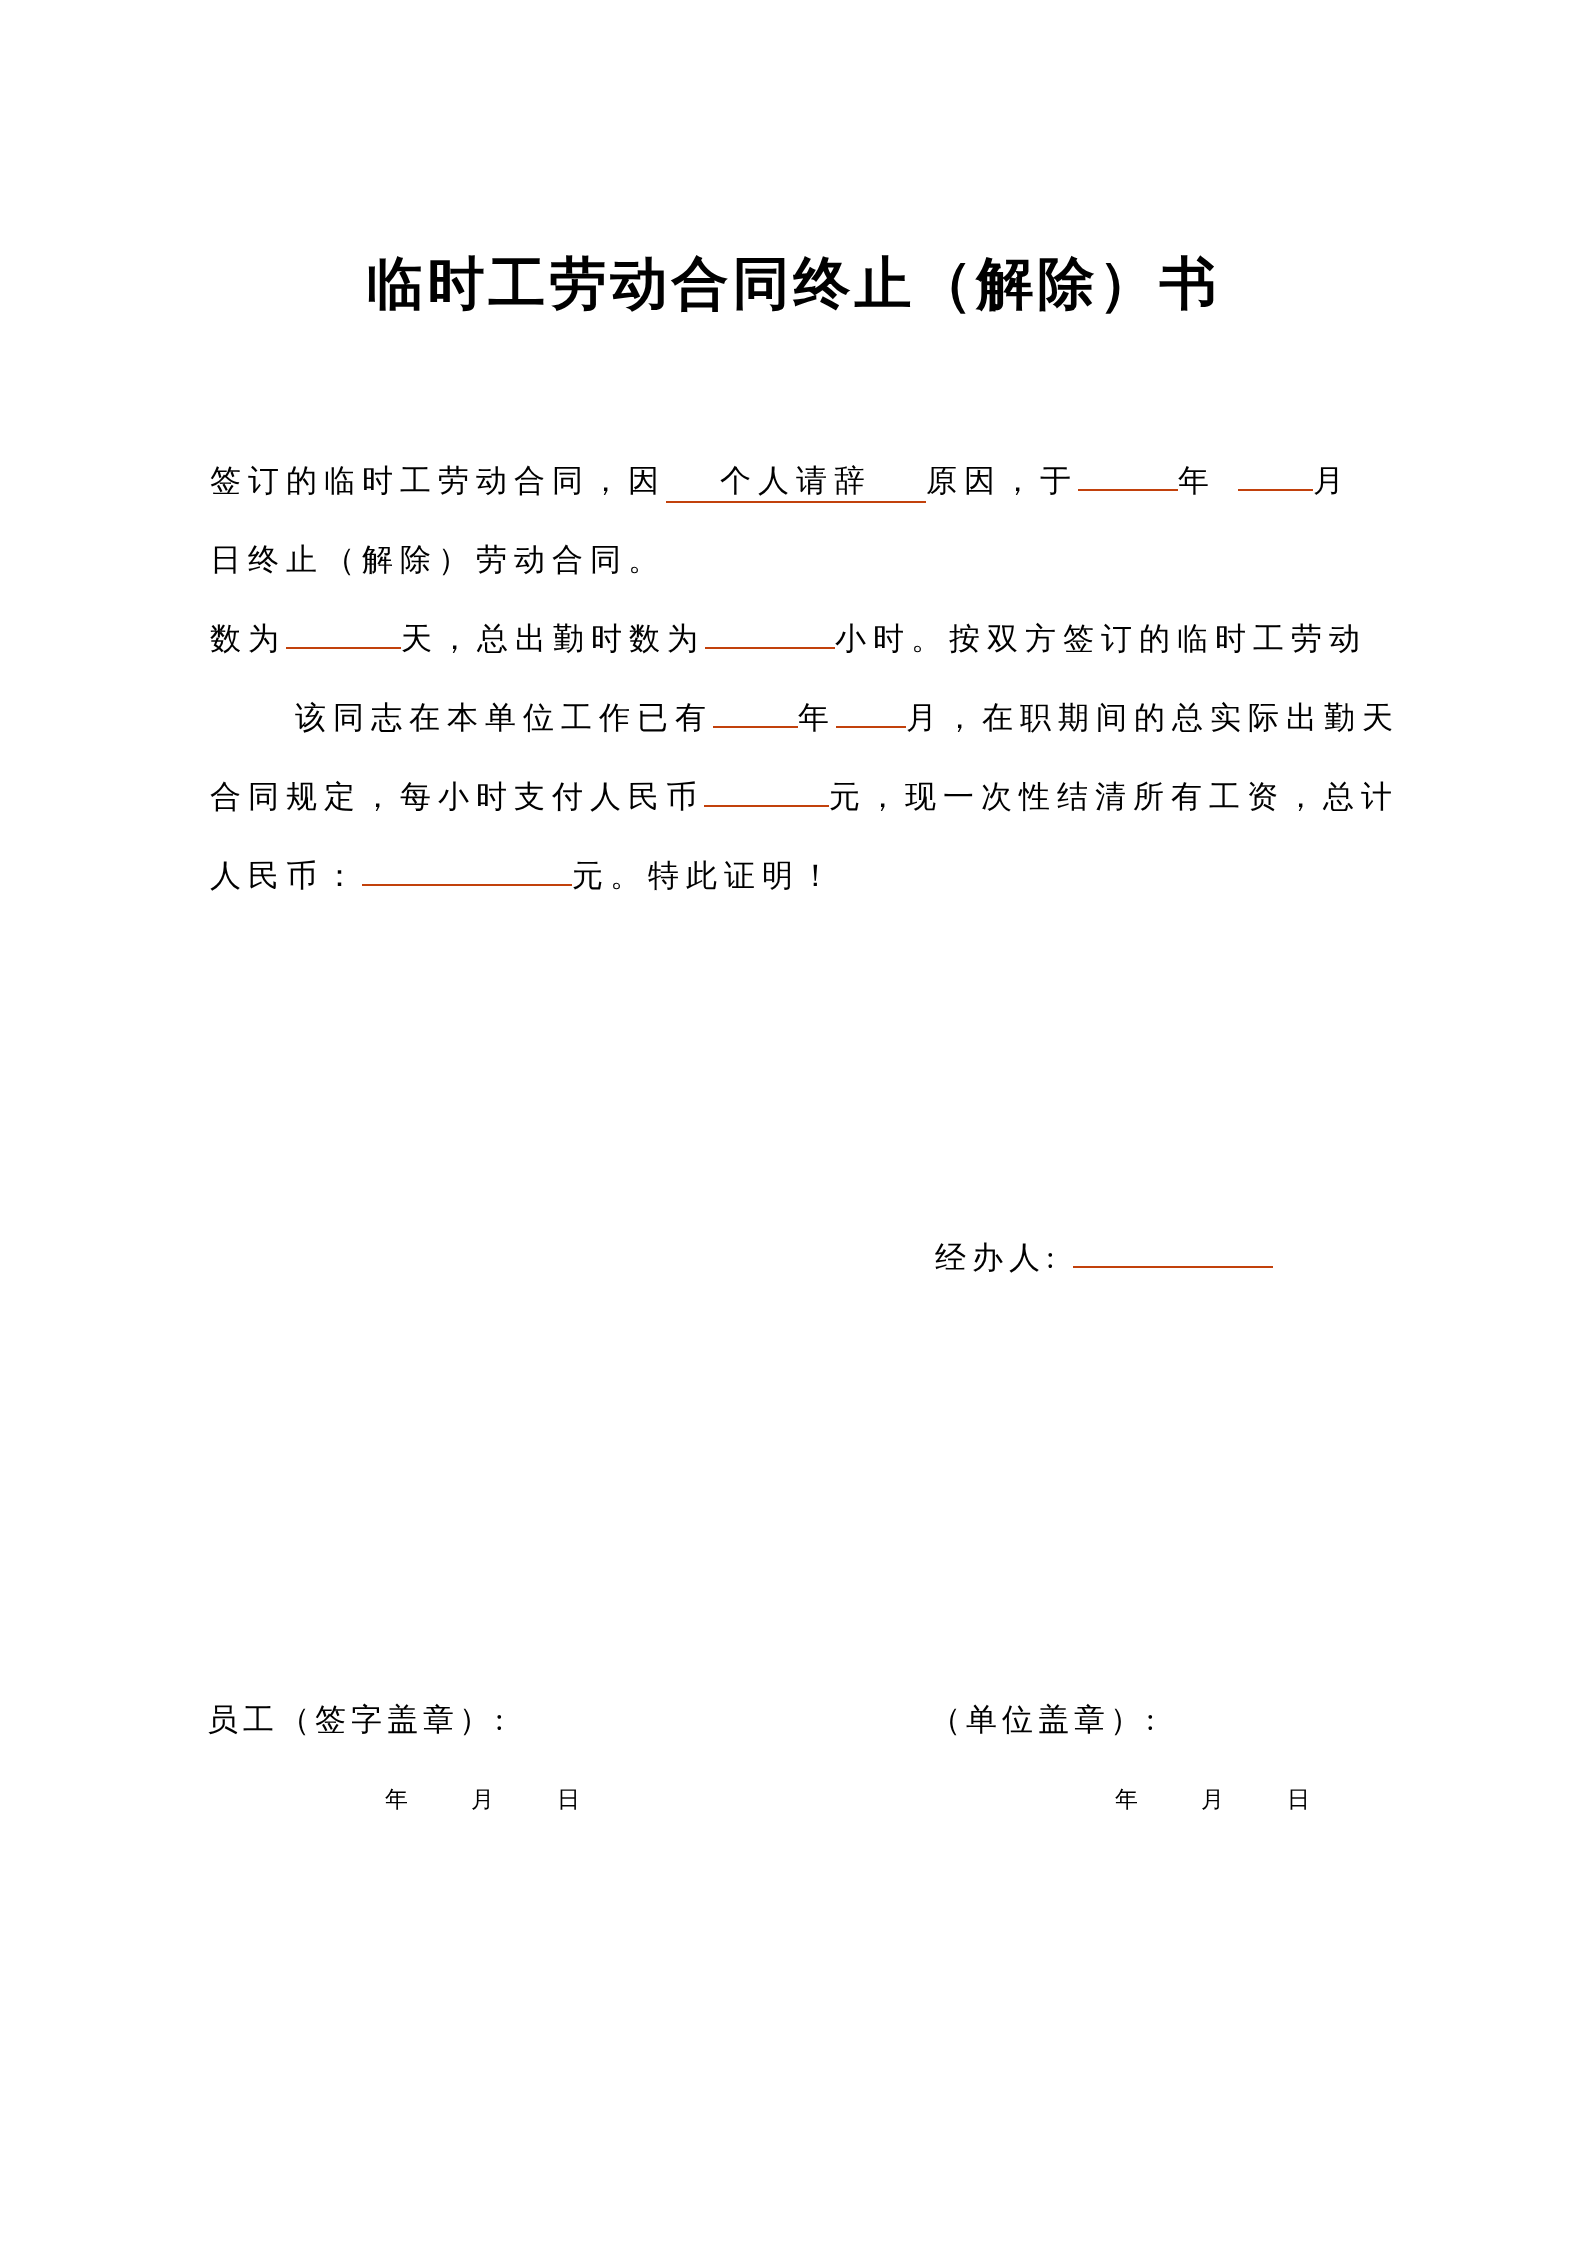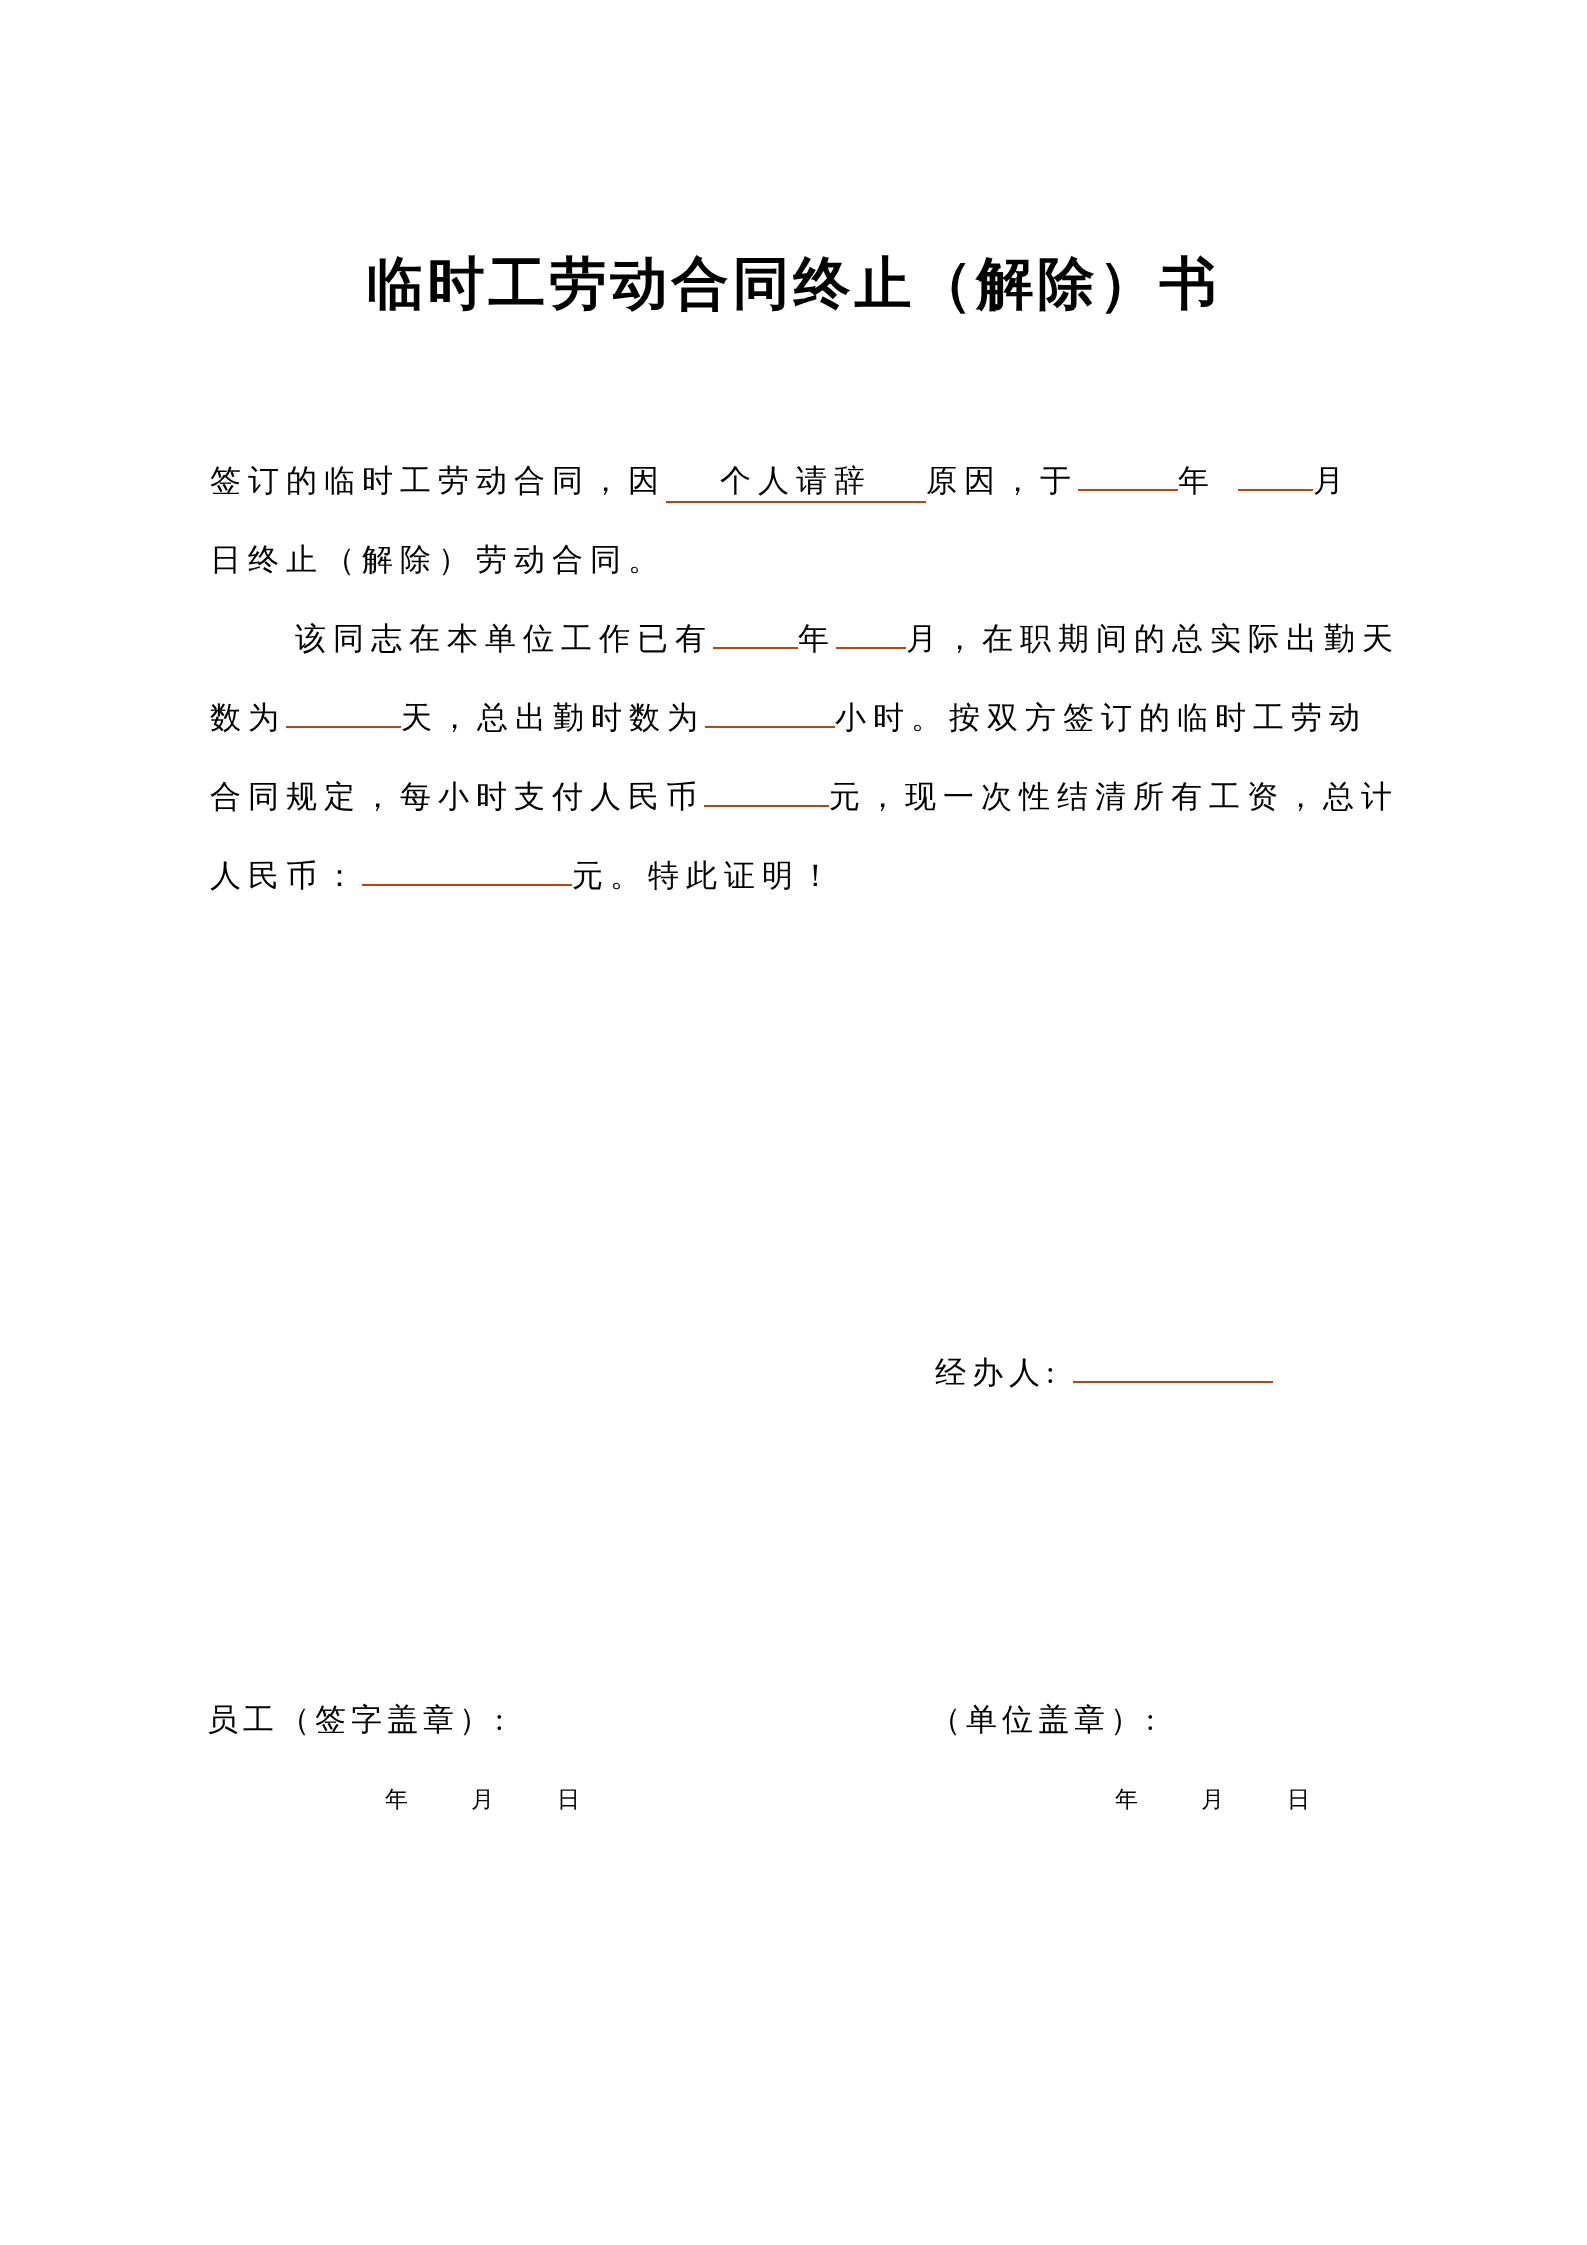--- a/index.html
+++ b/index.html
@@ -56,21 +56,21 @@
   .w70  { width: 70px; }
   .w115 { width: 115px; }
   .w130 { width: 130px; }
   .w125 { width: 125px; }
   .w210 { width: 210px; }
   .w200 { width: 200px; }
   .gap22 { margin-left: 22px; }
   .gap12 { margin-left: 12px; }
   .handler-line {
     position: absolute;
-    top: 1339px;
+    top: 1224px;
     left: 935px;
     font-size: 31px;
     letter-spacing: 6px;
     height: 60px;
     line-height: 60px;
     white-space: nowrap;
   }
   .signature-row {
     position: absolute;
     top: 1690px;
@@ -108,26 +108,26 @@
 
 
     <div class="line">
       <span>签订的临时工劳动合同，因</span><span class="blank w260">个人请辞</span><span>原因，于</span><span class="blank w100"></span><span>年</span><span class="blank w75 gap22"></span><span>月</span>
     </div>
 
     <div class="line">
       <span>日终止（解除）劳动合同。</span>
     </div>
 
+    <div class="line">
+      <span>数为</span><span class="blank w115"></span><span>天，总出勤时数为</span><span class="blank w130"></span><span>小时。按双方签订的临时工劳动</span>
+    </div>
+
     <div class="line indent">
       <span>该同志在本单位工作已有</span><span class="blank w85"></span><span>年</span><span class="blank w70"></span><span>月，在职期间的总实际出勤天</span>
-    </div>
-
-    <div class="line">
-      <span>数为</span><span class="blank w115"></span><span>天，总出勤时数为</span><span class="blank w130"></span><span>小时。按双方签订的临时工劳动</span>
     </div>
 
     <div class="line">
       <span>合同规定，每小时支付人民币</span><span class="blank w125"></span><span>元，现一次性结清所有工资，总计</span>
     </div>
 
     <div class="line">
       <span>人民币：</span><span class="blank w210"></span><span>元。特此证明！</span>
     </div>
 

